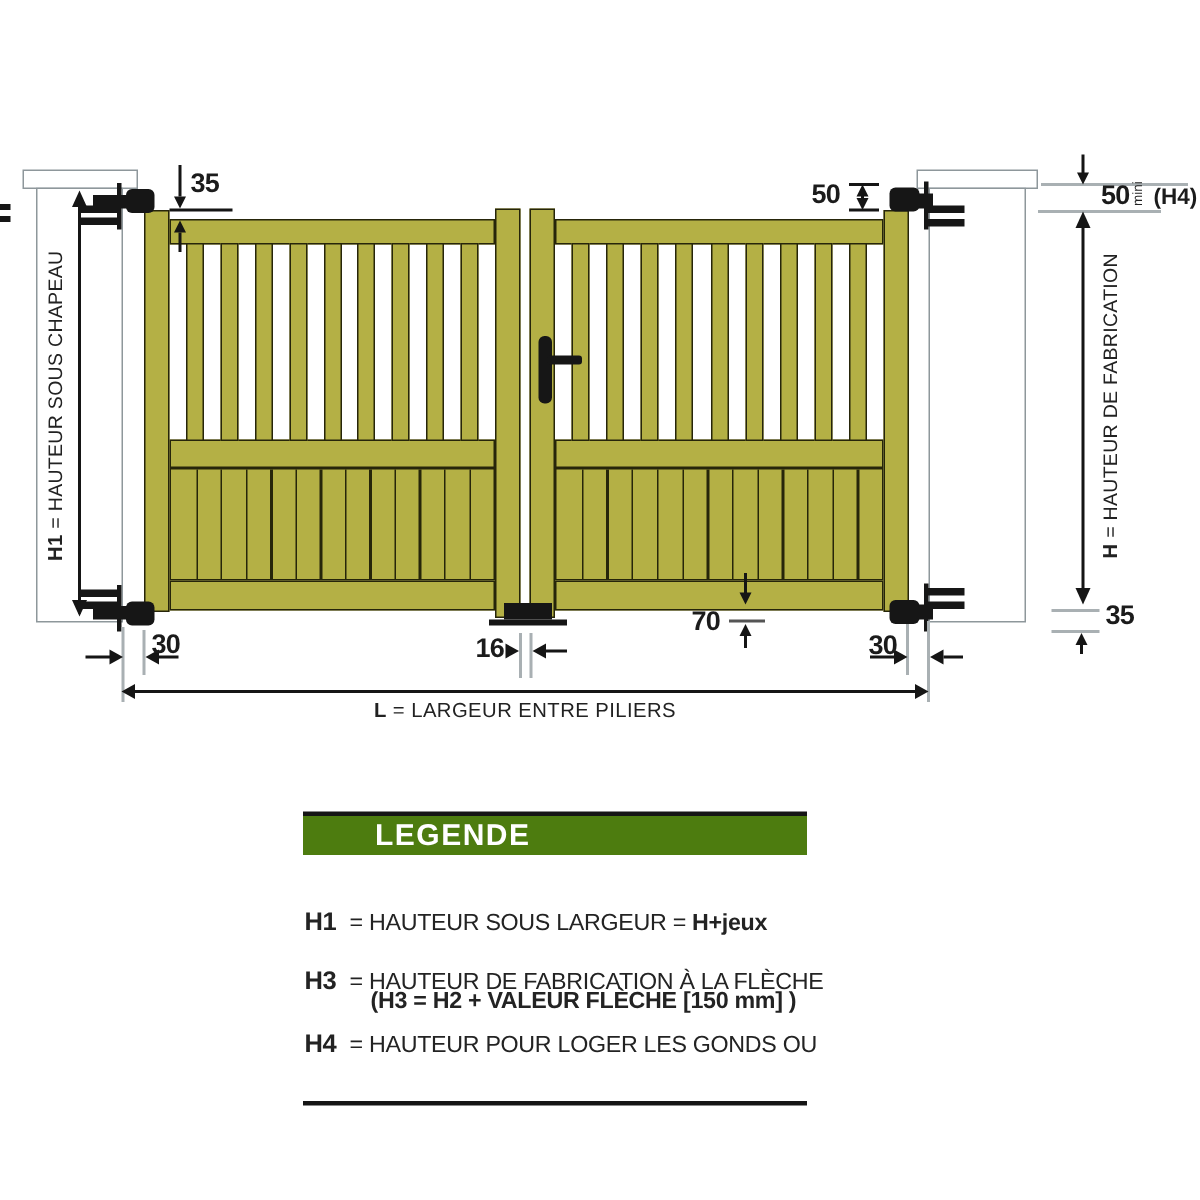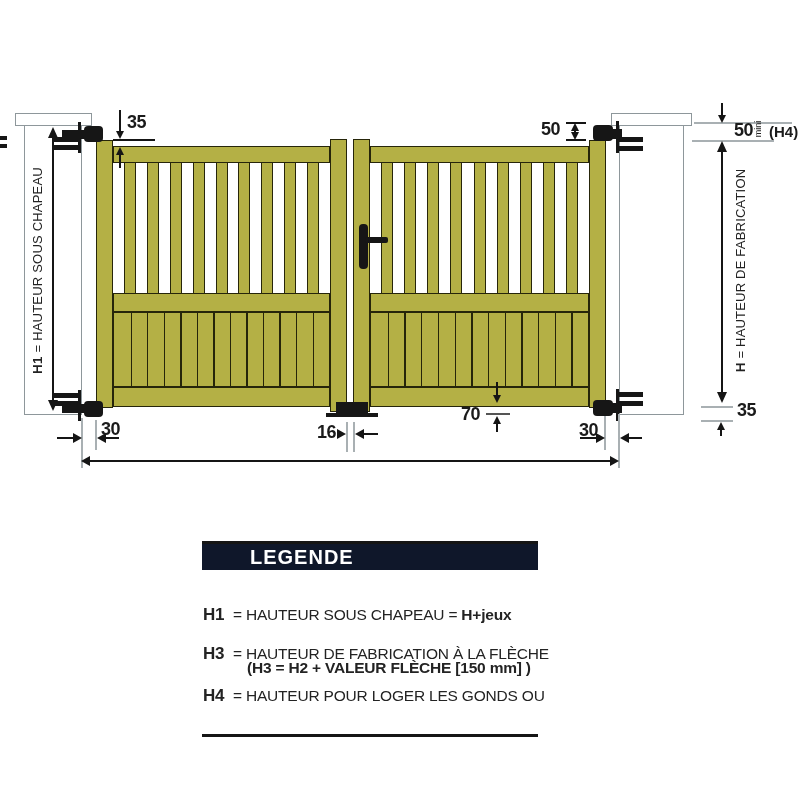--- a/index.html
+++ b/index.html
@@ -204,28 +204,31 @@
   <div class="gln" style="left:618px;top:414px;width:1.5px;height:54px;"></div>
   <div class="ln" style="left:580px;top:437px;width:16px;height:1.5px;"></div>
   <div class="tri right" style="left:596px;top:433px;"></div>
   <div class="tri left" style="left:620px;top:433px;"></div>
   <div class="ln" style="left:629px;top:437px;width:13px;height:1.5px;"></div>
   <div class="dimtxt" style="left:579px;top:420px;">30</div>
 
   <div class="ln" style="left:89px;top:460px;width:522px;height:2px;"></div>
   <div class="tri left" style="left:81px;top:456px;"></div>
   <div class="tri right" style="left:610px;top:456px;"></div>
+  <div class="abs" style="left:200px;top:466px;width:300px;text-align:center;font-size:13.5px;letter-spacing:0.3px;color:#222;white-space:nowrap;">
+    <b>L</b><span> = LARGEUR ENTRE PILIERS</span>
+  </div>
 
   <div class="ln" style="left:202px;top:541px;width:336px;height:3px;"></div>
-  <div class="abs lg-title" style="left:202px;top:544px;width:288px;height:26px;background:#0f172a;">
+  <div class="abs lg-title" style="left:202px;top:544px;width:288px;height:26px;background:#4d7c0f;">
     <span>LEGENDE</span>
   </div>
 
   <div class="lg-row" style="left:203px;top:605px;">
-    <span class="lg-key">H1</span><span>= HAUTEUR SOUS CHAPEAU =</span><span class="lg-bold">H+jeux</span>
+    <span class="lg-key">H1</span><span>= HAUTEUR SOUS LARGEUR =</span><span class="lg-bold">H+jeux</span>
   </div>
   <div class="lg-row" style="left:203px;top:644px;">
     <span class="lg-key">H3</span><span>= HAUTEUR DE FABRICATION À LA FLÈCHE</span>
   </div>
   <div class="lg-row" style="left:247px;top:659px;font-weight:bold;">
     <span>(H3 = H2 + VALEUR FLÈCHE [150 mm] )</span>
   </div>
   <div class="lg-row" style="left:203px;top:686px;">
     <span class="lg-key">H4</span><span>= HAUTEUR POUR LOGER LES GONDS OU</span>
   </div>

